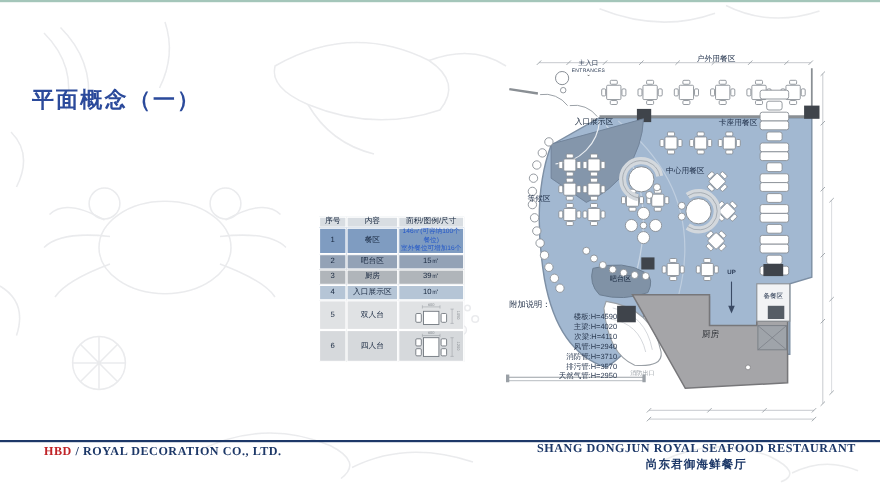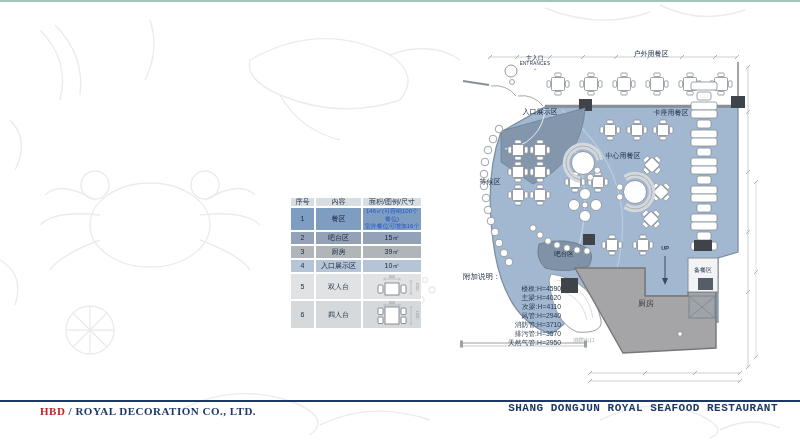--- a/index.html
+++ b/index.html
@@ -45,21 +45,21 @@
   #lbl-fire-exit{left:106px;top:315px;width:46px;font-size:5.5px;color:#9aa0a6;}
   #plan-notes{position:absolute;left:8px;top:250px;width:98px;}
   #plan-notes .nt{font-size:7.5px;color:#25344c;margin-bottom:2px;}
   #plan-notes .ni{font-size:6.8px;color:#2a3950;text-align:right;line-height:9px;}
   
   #footer-line{position:absolute;left:0;top:400px;width:800px;height:2px;background:#1d3868;}
   #footer-left{position:absolute;left:25px;top:405px;font-family:"Liberation Serif",serif;
                font-size:11px;font-weight:bold;color:#1d3868;letter-spacing:.5px;}
   #footer-left .hbd{color:#c02428;margin-left:15px;}
   #footer-right{position:absolute;right:22px;top:402px;text-align:center;
-                font-family:Liberation Mono, monospace;color:#1d3868;}
+                font-family:Liberation Serif, serif;color:#1d3868;}
   #footer-right .en{font-size:11px;font-weight:bold;letter-spacing:.5px;}
   #footer-right .cn{font-size:10.5px;font-weight:bold;margin-top:1px;letter-spacing:1px;}
 </style>
 </head>
 <body>
 
 <div id="slide">
 
   <div id="top-line" style="background: rgb(164, 198, 186);"></div>
 
@@ -77,20 +77,21 @@
       <path d="M545,8 Q600,30 650,12 M660,5 Q700,25 745,10"></path>
       <path d="M180,410 Q240,380 300,405 Q330,420 310,435 M320,425 Q370,400 430,420"></path>
       <path d="M600,420 Q650,395 700,415 Q730,430 710,438 M720,430 Q750,415 780,428"></path>
       <circle cx="420" cy="300" r="4"></circle>
         <circle cx="432" cy="290" r="3"></circle>
         <circle cx="425" cy="280" r="2.5"></circle>
       <path d="M10,120 Q30,140 15,170 M0,260 Q25,275 15,305"></path>
     </g>
   </svg>
 
+  <div id="subtitle">平面概念（一）</div>
 
   <div id="stats">
     <div class="trow thead">
       <div class="cell c1">序号</div>
       <div class="cell c2">内容</div>
       <div class="cell c3">面积/图例/尺寸</div>
     </div>
     <div id="stats-rows">
         <div class="trow" style="height: 24px;">
           <div class="cell c1" style="background: rgb(127, 156, 193);">1</div>
@@ -483,15 +484,16 @@
         </div>
     </div>
   </div>
 
   <div id="footer-line"></div>
   <div id="footer-left">
     <span class="hbd">HBD</span><span> / ROYAL DECORATION CO., LTD.</span>
   </div>
   <div id="footer-right">
     <div class="en">SHANG DONGJUN ROYAL SEAFOOD RESTAURANT</div>
+    <div class="cn">尚东君御海鲜餐厅</div>
   </div>
 
 </div>
 
 </body></html>

